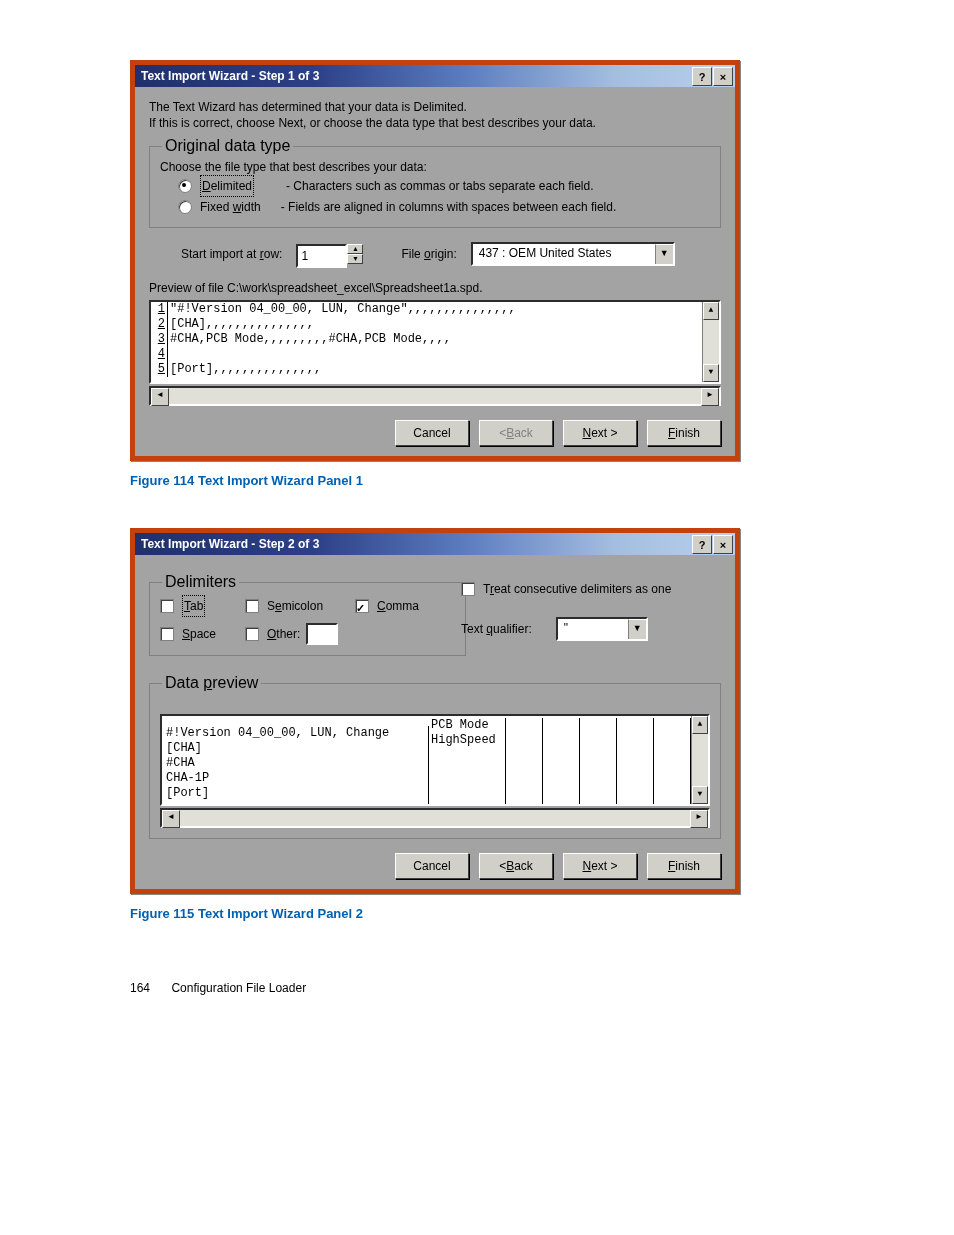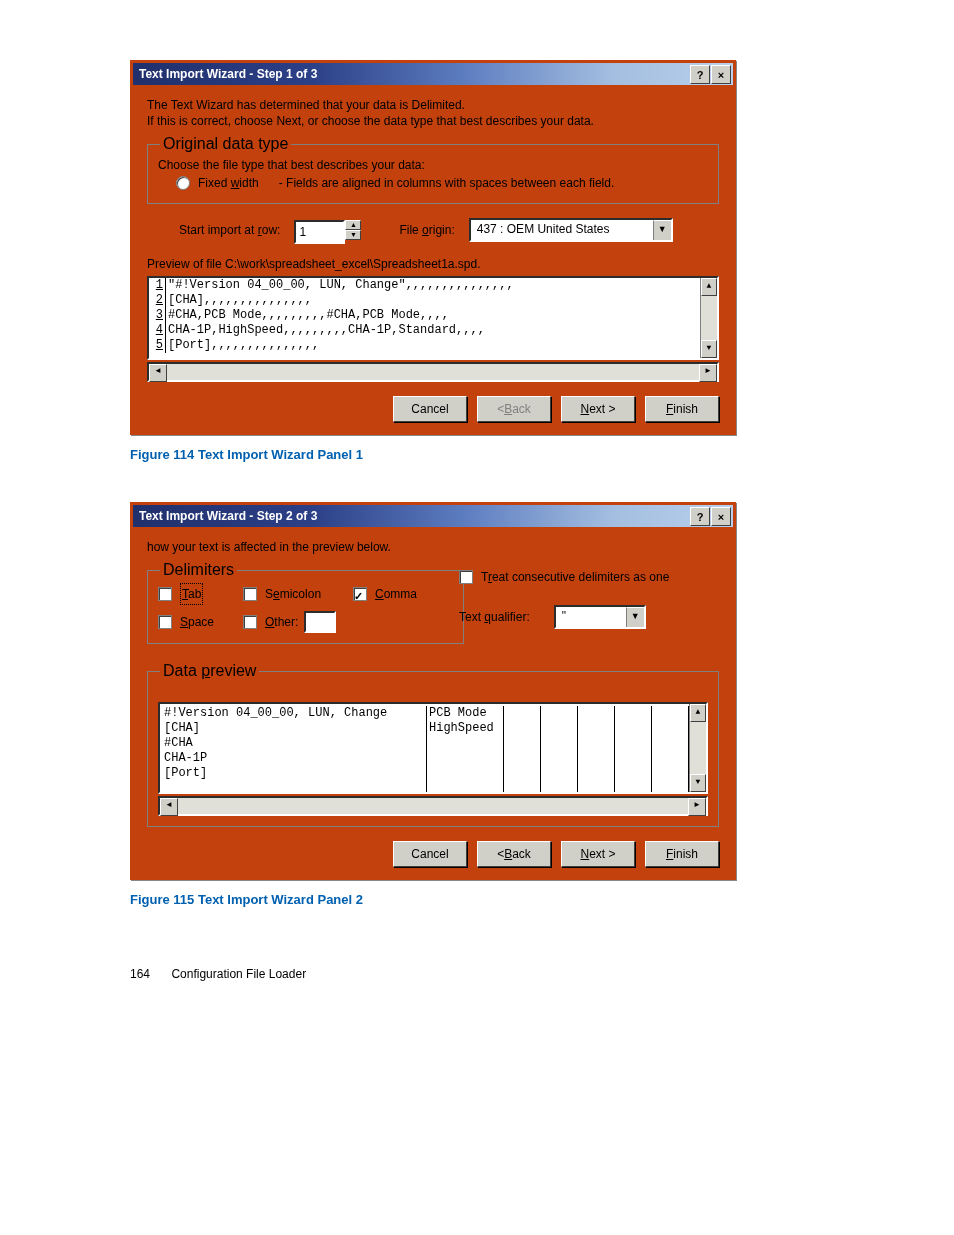--- a/index.html
+++ b/index.html
@@ -7,22 +7,22 @@
     background: #fff;
     margin: 0;
     padding: 60px 50px 60px 130px;
     width: 774px;
     font-size: 13px;
     color: #000;
   }
 
   
   .dialog {
-    border: 3px solid #c2410c;
-    background: #c2410c;
+    border: 5px solid #c2410c;
+    background: #a3a3a3;
     width: 600px;
     box-shadow: 1px 1px 0 #888;
     position: relative;
   }
   .titlebar {
     height: 22px;
     background: linear-gradient(to right, #20306c 0%, #2c4088 30%, #5c7cc0 55%, #a4bee0 80%, #b8d0ec 100%);
     color: #fff;
     font-weight: bold;
     font-size: 12px;
@@ -300,20 +300,25 @@
 
   <div class="body">
     <div class="txt">The Text Wizard has determined that your data is Delimited.</div>
     <div class="txt">If this is correct, choose Next, or choose the data type that best describes your data.</div>
 
     <fieldset class="win">
       <legend>Original data type</legend>
       <div class="txt">Choose the file type that best describes your data:</div>
 
       <div style="margin-left:18px;">
+        <div class="radio-row">
+          <span class="radio-dot selected"></span>
+          <span class="focus-rect"><span class="underline-key">D</span><span>elimited</span></span>
+          <span style="margin-left:26px;">- Characters such as commas or tabs separate each field.</span>
+        </div>
         <div class="radio-row">
           <span class="radio-dot"></span>
           <span>Fixed <span class="underline-key">w</span>idth</span>
           <span style="margin-left:14px;">- Fields are aligned in columns with spaces between each field.</span>
         </div>
       </div>
     </fieldset>
 
     <div class="row-import">
       <span>Start import at <span class="underline-key">r</span>ow:</span>
@@ -331,21 +336,21 @@
       </span>
     </div>
 
     <div class="txt" style="margin-bottom:4px;">Preview of file C:\work\spreadsheet_excel\Spreadsheet1a.spd.</div>
 
     <div class="preview">
       <div id="s1-preview-lines">
           <div class="preview-line"><span class="ln">1</span><span>"#!Version 04_00_00, LUN, Change",,,,,,,,,,,,,,,</span></div>
           <div class="preview-line"><span class="ln">2</span><span>[CHA],,,,,,,,,,,,,,,</span></div>
           <div class="preview-line"><span class="ln">3</span><span>#CHA,PCB Mode,,,,,,,,,#CHA,PCB Mode,,,,</span></div>
-          <div class="preview-line"><span class="ln">4</span><span>CHA-1P,HighSpeed,,,,,,,,,CHA-1P,Standard,,,,</span></div>
+          <div class="preview-line"><span class="ln">4</span></div>
           <div class="preview-line"><span class="ln">5</span><span>[Port],,,,,,,,,,,,,,,</span></div>
         </div>
       <div class="vscroll">
         <div class="sbtn">▲</div>
         <div class="track"></div>
         <div class="sbtn">▼</div>
       </div>
     </div>
     <div class="hscroll">
       <div class="sbtn">◄</div>
@@ -367,21 +372,20 @@
 <div class="dialog">
   <div class="titlebar">
     <span>Text Import Wizard - Step 2 of 3</span>
     <div class="sys-btns">
       <div class="sys-btn">?</div>
       <div class="sys-btn">×</div>
     </div>
   </div>
 
   <div class="body">
-    <div class="txt">how your text is affected in the preview below.</div>
 
     <div class="fieldset-wrap">
       <fieldset class="win" style="width:276px;">
         <legend>Delimiters</legend>
         <div class="delim-grid">
           <div class="chk-row">
             <span class="chk-box"></span>
             <span class="focus-rect"><span class="underline-key">T</span>ab</span>
           </div>
           <div class="chk-row">
@@ -419,21 +423,21 @@
         </div>
       </div>
     </div>
 
     <fieldset class="win" style="margin-top:18px;">
       <legend>Data <span class="underline-key">p</span>review</legend>
 
       <div style="height:18px;"></div>
       <div class="preview2">
         <div class="preview2-inner" id="s2-preview-cols">
-            <div class="col" style="min-width: 260px;"><div>#!Version 04_00_00, LUN, Change</div><div>[CHA]</div><div>#CHA</div><div>CHA-1P</div><div>[Port]</div></div>
+            <div class="col" style="min-width: 260px; margin-top: 8px;"><div>#!Version 04_00_00, LUN, Change</div><div>[CHA]</div><div>#CHA</div><div>CHA-1P</div><div>[Port]</div></div>
             <div class="col" style="min-width: 72px;"><div></div><div></div><div>PCB Mode</div><div>HighSpeed</div><div></div></div>
             <div class="col" style="min-width: 32px;"><div> </div><div> </div><div> </div><div> </div><div> </div></div>
             <div class="col" style="min-width: 32px;"><div> </div><div> </div><div> </div><div> </div><div> </div></div>
             <div class="col" style="min-width: 32px;"><div> </div><div> </div><div> </div><div> </div><div> </div></div>
             <div class="col" style="min-width: 32px;"><div> </div><div> </div><div> </div><div> </div><div> </div></div>
             <div class="col" style="min-width: 32px;"><div> </div><div> </div><div> </div><div> </div><div> </div></div>
           </div>
         <div class="vscroll">
           <div class="sbtn">▲</div>
           <div class="track"></div>

